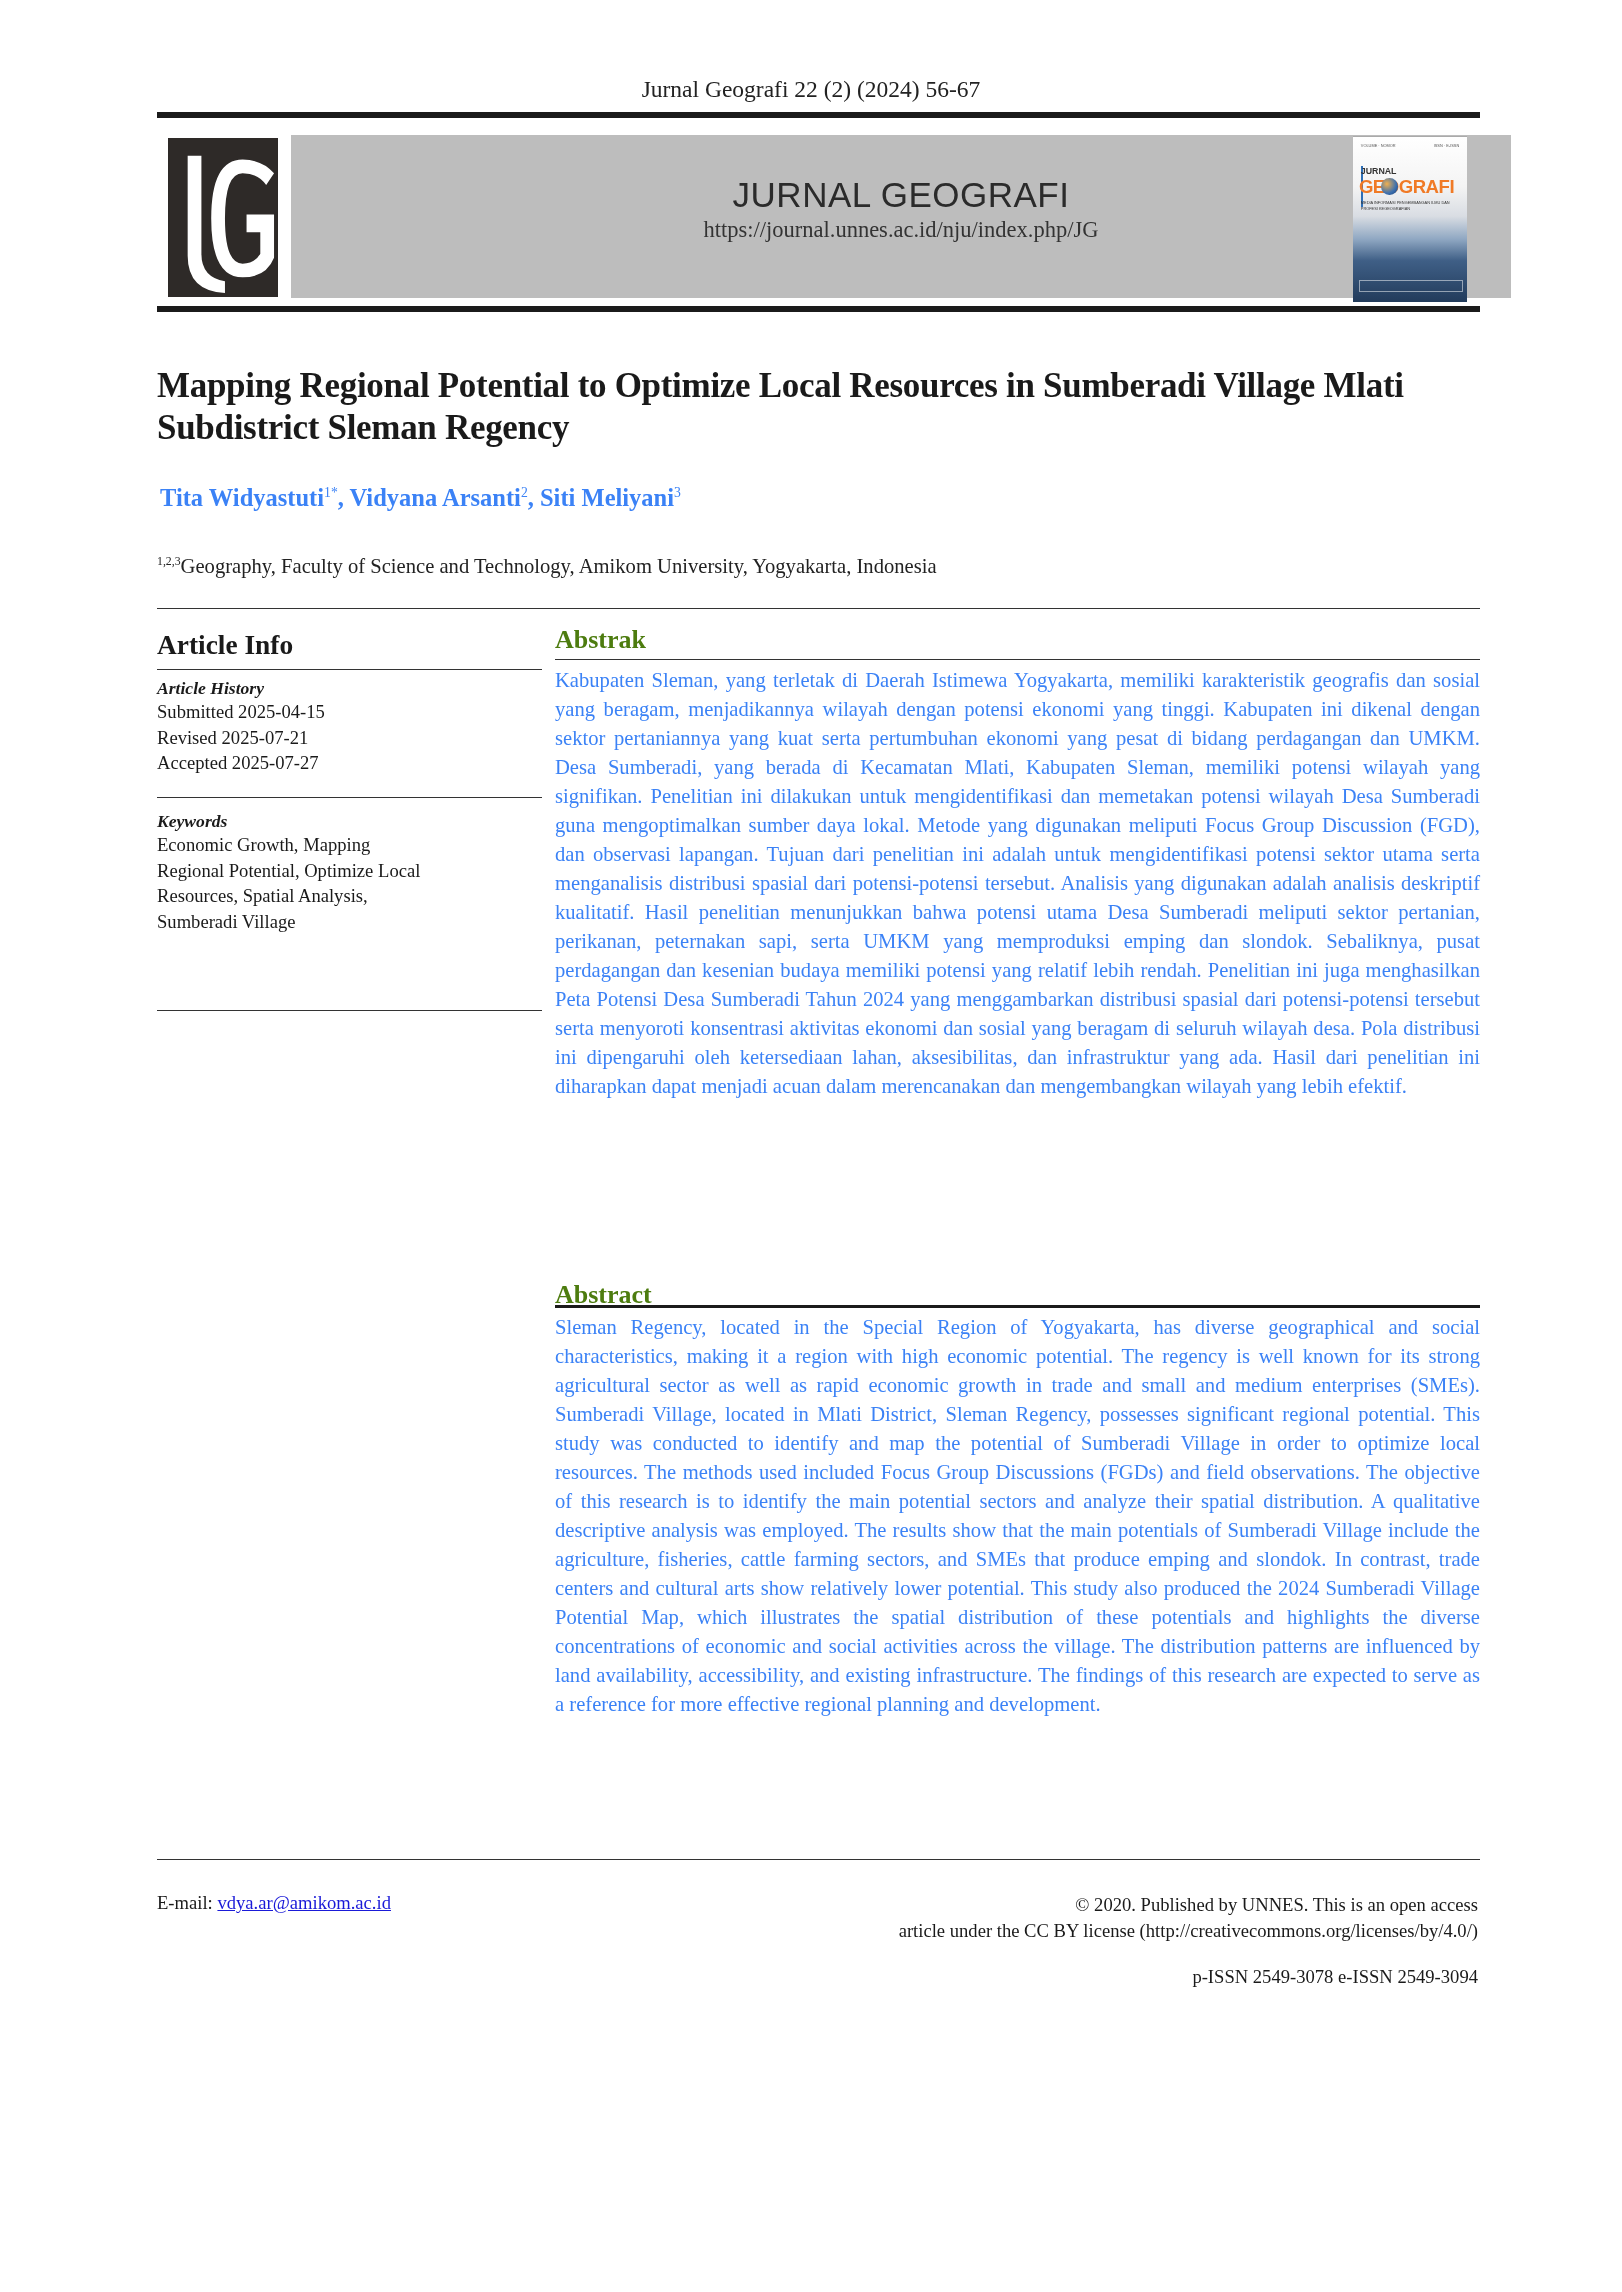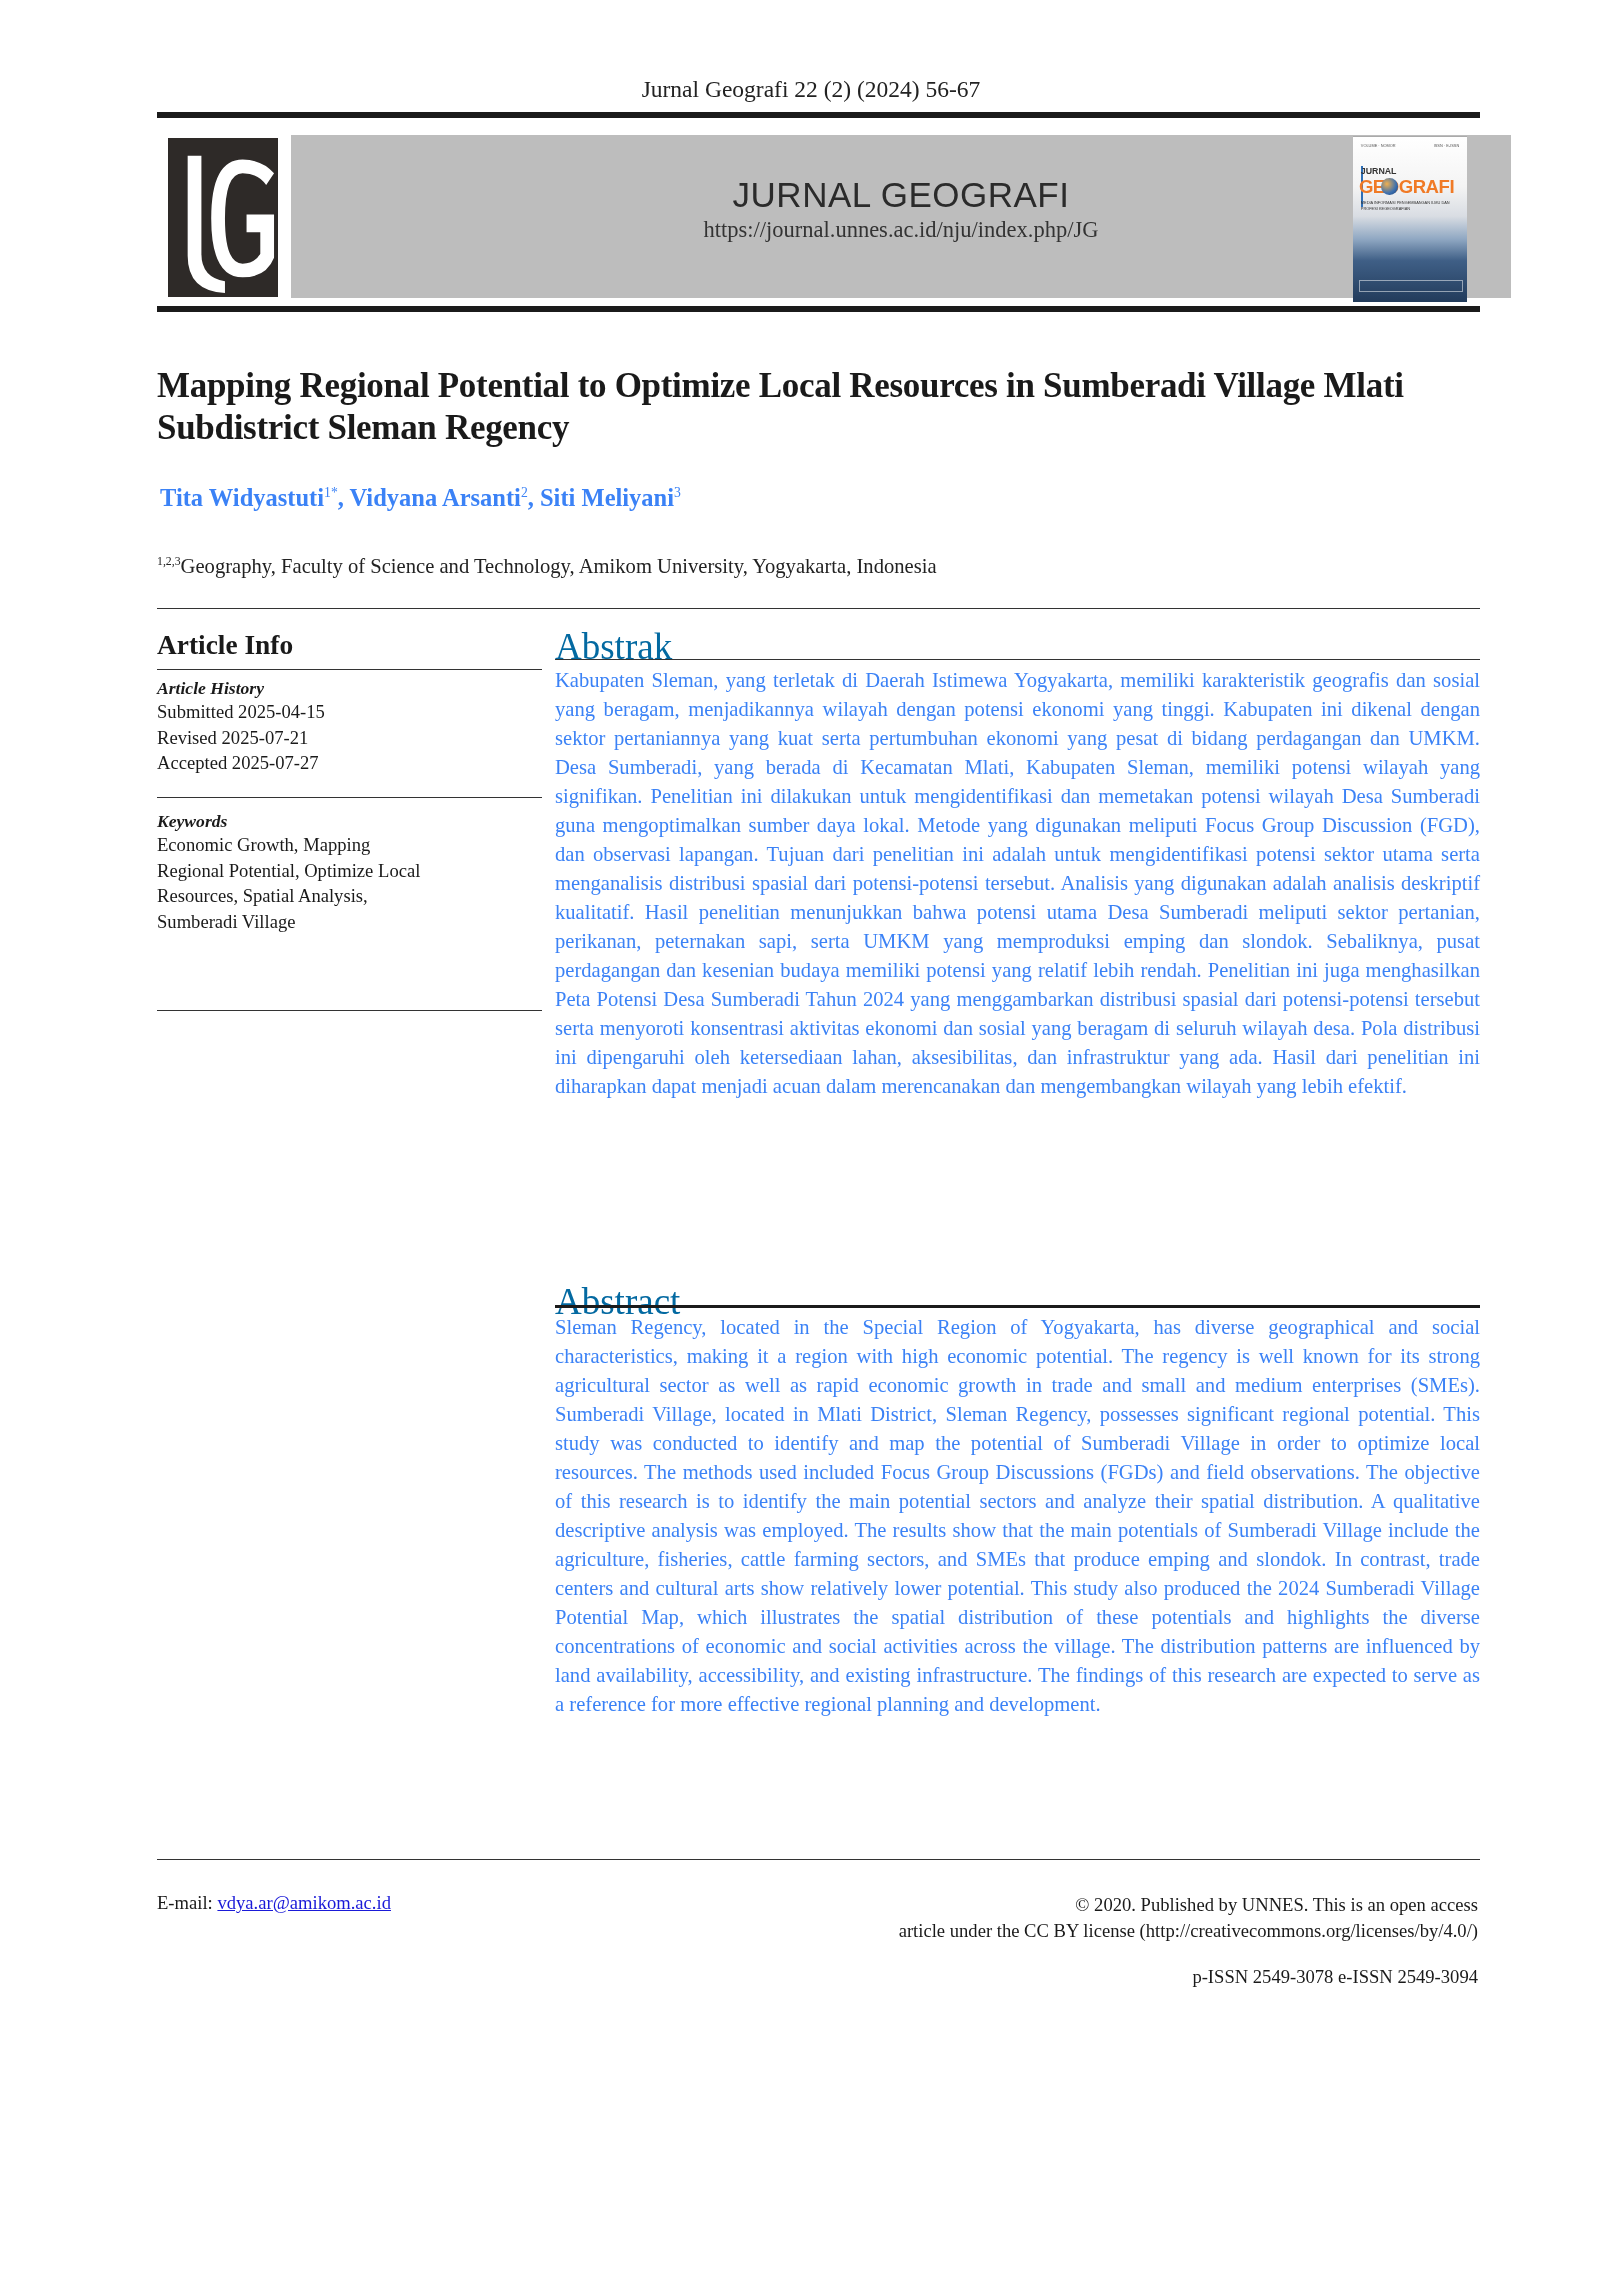--- a/index.html
+++ b/index.html
@@ -22,21 +22,21 @@
   .cover-foot { position:absolute; left:5.9px; bottom:9.8px; width:102px; height:9.8px; border:1px solid rgba(255,255,255,0.5); }
   .title { left:157px; top:365px; width:1333px; font-size:35px; font-weight:bold; line-height:42px; color:#1a1a1a; letter-spacing:-0.3px; }
   .authors { left:148px; top:484px; font-size:24.5px; font-weight:bold; color:#3b82f6;margin-left:12px; }
   .authors sup { font-size:13.7px; font-weight:normal; }
   .affil { left:157px; top:554px; font-size:20.6px; color:#222; }
   .affil sup { font-size:11.8px; }
   .hr-thin { background:#333; height:1px; }
   .side-heading { left:157px; top:630px; font-size:27.4px; font-weight:bold; color:#1a1a1a; }
   .side-label { font-size:17.6px; font-style:italic; font-weight:bold; color:#1a1a1a; }
   .side-text { font-size:18.6px; line-height:25.5px; color:#1a1a1a; }
-  .abs-heading { font-size:37px; font-weight:normal; color:#0369a1; }
+  .abs-heading { font-size:26px; font-weight:bold; color:#4d7c0f; }
   .para { font-size:20.6px; line-height:29px; text-align:justify; color:#3b82f6; }
   .footer-email { left:157px; top:1892px; font-size:18.6px; color:#1a1a1a; }
   .footer-email a { color:#1a1ad8; text-decoration:underline; }
   .footer-right { right:144px; top:1892px; text-align:right; font-size:18.6px; line-height:25.5px; color:#1a1a1a; }
   .issn { right:144px; top:1966px; font-size:18.6px; color:#1a1a1a; }
 </style>
 </head>
 <body>
 
 <div class="abs running-head">Jurnal Geografi 22 (2) (2024) 56-67</div>

